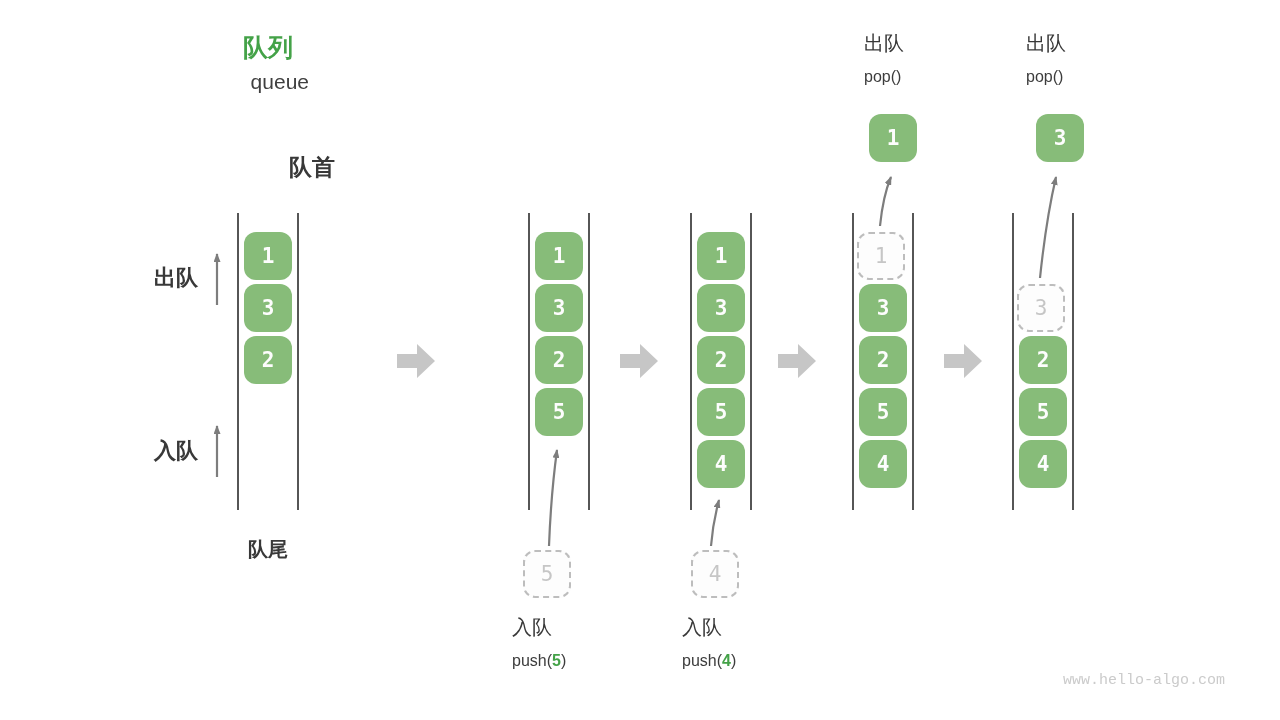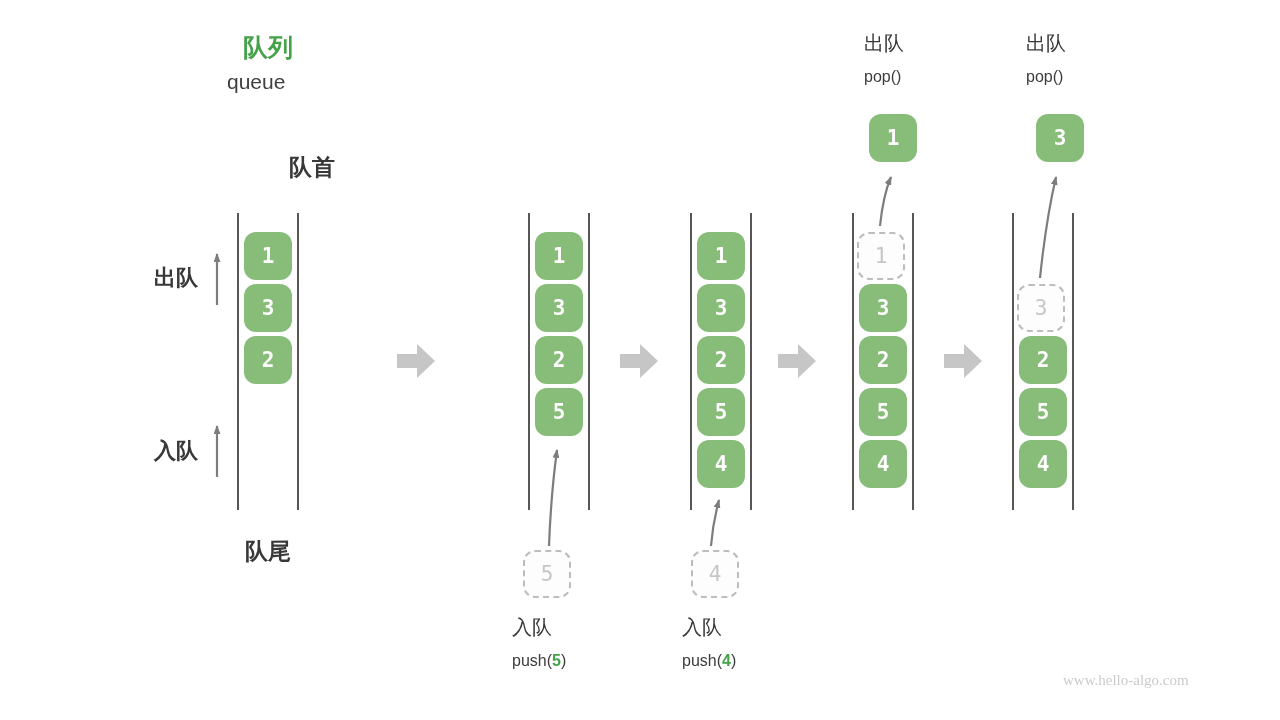--- a/index.html
+++ b/index.html
@@ -5,26 +5,26 @@
   html,body { margin:0; padding:0; background:#ffffff; }
   .canvas {
     position:relative; width:1280px; height:696px; background:#ffffff;
     font-family:"Liberation Sans","DejaVu Sans",sans-serif; overflow:hidden;
   }
   .abs { position:absolute; }
 
   
   .title-zh { left:237px; top:31px; width:62px; text-align:center;
               font-size:25px; font-weight:bold; color:#44A248; }
-  .title-en { left:227px; top:70px; width:82px; text-align:left;
+  .title-en { left:227px; top:70px; width:82px; text-align:right;
               font-size:21px; color:#3f3f3f; }
   .lab-front { left:237px; top:152px; width:62px; text-align:center;
                font-size:23px; font-weight:bold; color:#383838;margin-left:44px; }
   .lab-rear  { left:237px; top:536px; width:62px; text-align:center;
-               font-size:23px; font-weight:bold; color:#383838; }
+               font-size:20px; font-weight:bold; color:#383838; }
   .lab-side  { width:60px; text-align:right; font-size:22px; font-weight:bold; color:#383838; }
   .lab-deq   { left:138px; top:263px; }
   .lab-enq   { left:138px; top:436px; }
 
   
   .channel { position:absolute; top:213px; height:297px; width:62px;
              border-left:2px solid #565656; border-right:2px solid #565656;
              box-sizing:border-box; }
 
   
@@ -39,21 +39,21 @@
   .op { position:absolute; color:#383838; }
   .op .op-zh { font-size:20px; font-weight:500; margin-bottom:11px; }
   .op .op-code { font-family:Liberation Sans, sans-serif; font-size:16px; color:#3c3c3c; }
   .op .arg { color:#44A248; font-weight:bold; }
 
   
   .block-arrow { position:absolute; top:344px; width:38px; height:34px; }
 
   .overlay { position:absolute; left:0; top:0; pointer-events:none; }
 
-  .watermark { left:1063px; top:672px; font-family:Liberation Serif, serif;
+  .watermark { left:1063px; top:672px; font-family:Liberation Mono, monospace;
                font-size:15px; color:#cbcbcb; }
 </style>
 </head>
 <body>
 
 <div class="canvas">
 
   <div class="abs title-zh">队列</div>
   <div class="abs title-en">queue</div>
   <div class="abs lab-front">队首</div>

